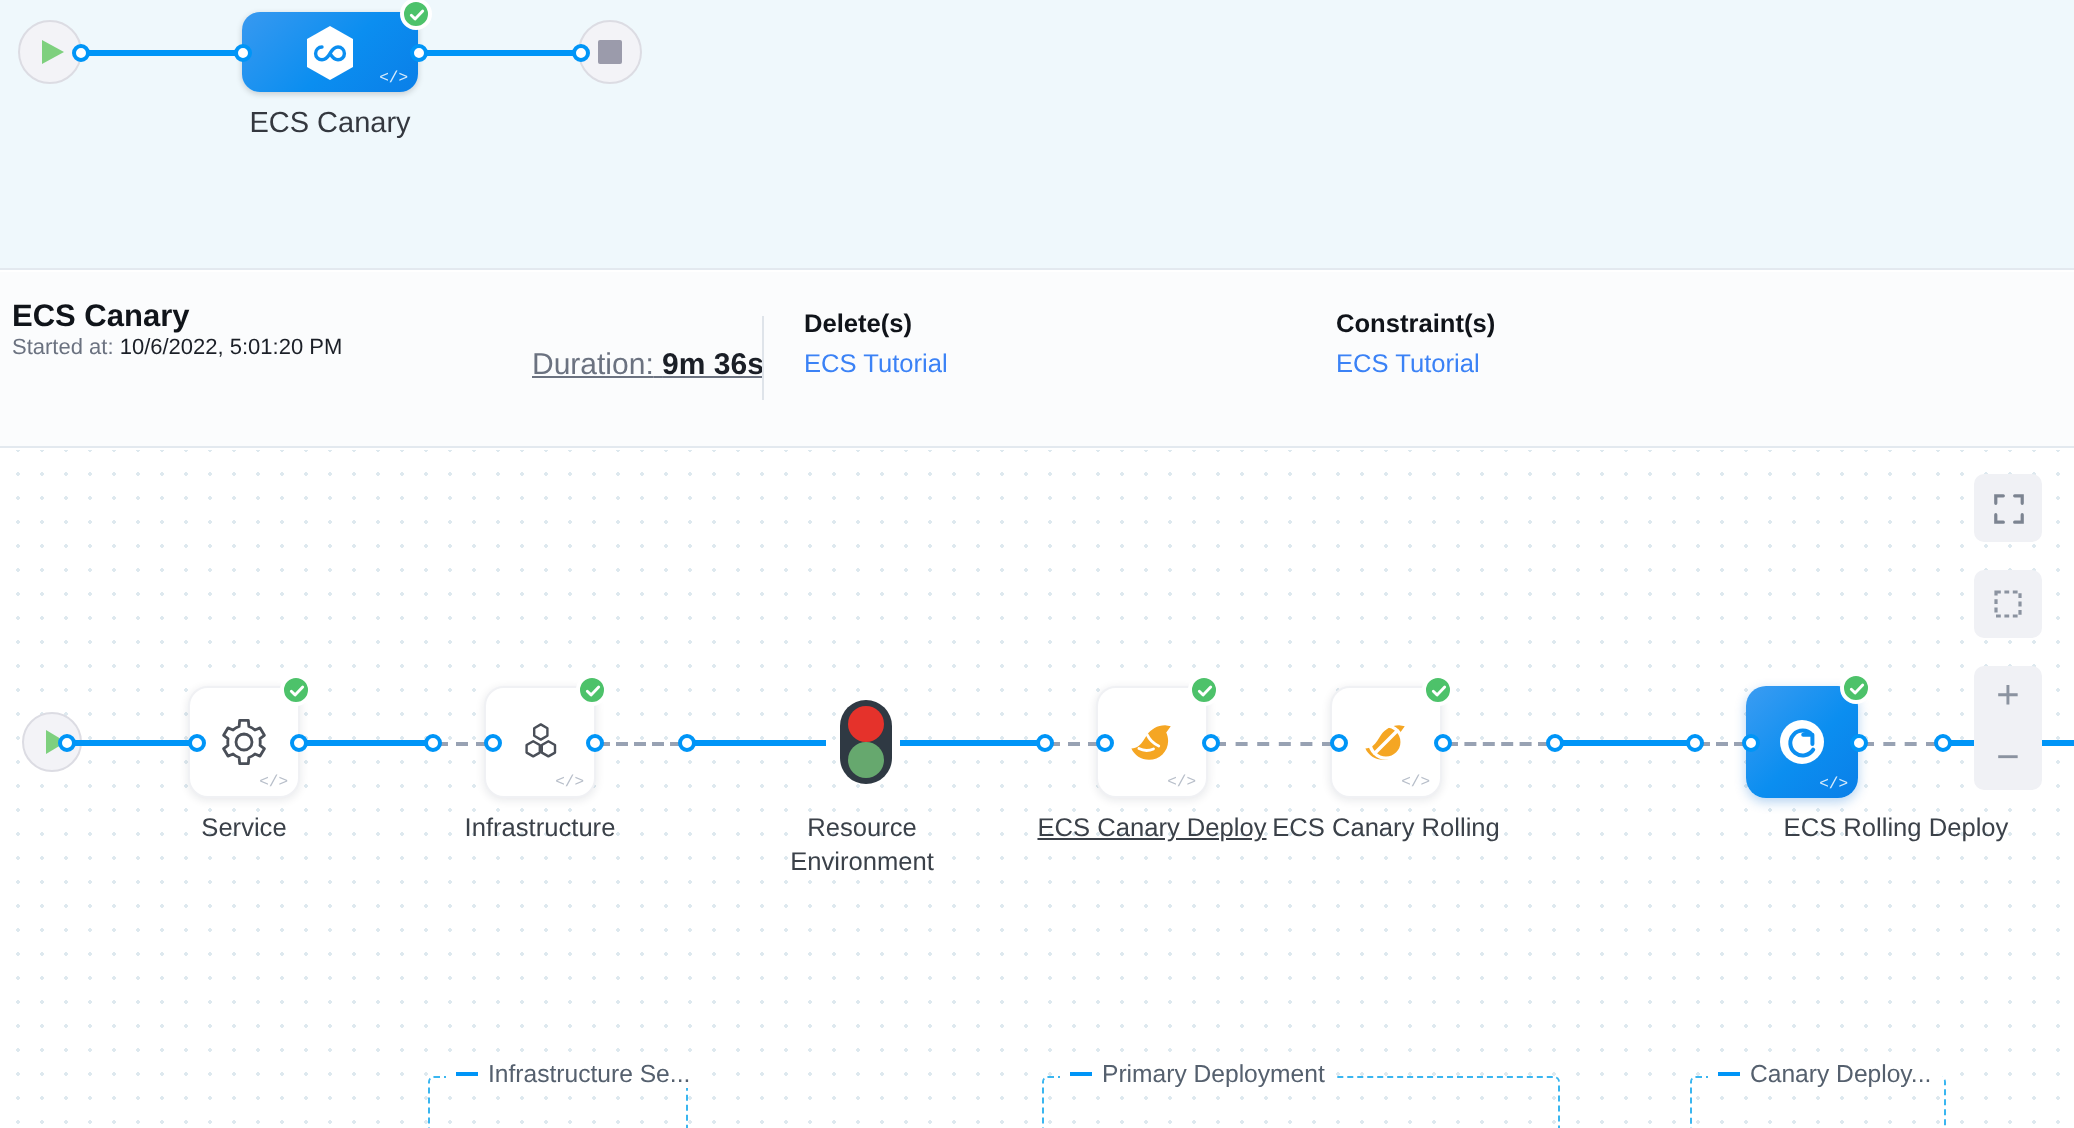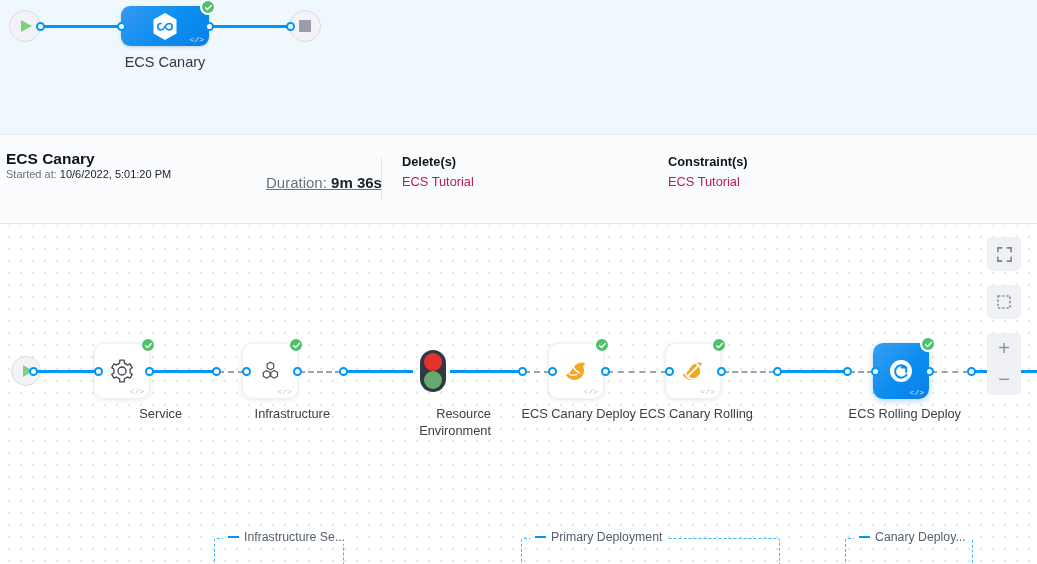--- a/index.html
+++ b/index.html
@@ -85,21 +85,21 @@
   }
   .dt-duration b { color: #1b1f27; font-weight: bold; }
   .dt-divider {
     position: absolute; left: 381px; top: 22px; width: 1px; height: 42px;
     background: #dfe4ea;
   }
   .dt-col { position: absolute; top: 18px; }
   .dt-col.svc { left: 402px; }
   .dt-col.env { left: 668px; }
   .dt-h { font-size: 12.8px; font-weight: bold; color: #10141a; }
-  .dt-v { font-size: 12.8px; color: #be185d; margin-top: 5px; cursor: pointer; }
+  .dt-v { font-size: 12.8px; color: #3b82f6; margin-top: 5px; cursor: pointer; }
 
   
   .canvas {
     position: absolute; left: 0; top: 225px; width: 1037px; height: 339px;
     background-color: #ffffff;
     background-image: radial-gradient(#dee9ef 1.05px, transparent 1.05px);
     background-size: 12px 12px;
     background-position: 3px 6px;
     overflow: hidden;
   }
@@ -123,21 +123,21 @@
     background: #ffffff; border: 1px solid #f0f1f4;
     box-shadow: 0 1px 5px rgba(20,30,50,.10);
     display: flex; align-items: center; justify-content: center;
   }
   .node.selected {
     background: linear-gradient(135deg, #3b9cf2 0%, #0b8ef0 55%, #0a7fe8 100%);
     border: none; box-shadow: 0 2px 6px rgba(10,110,210,.30);
   }
   .node.bare { background: none; border: none; box-shadow: none; }
   .node-label {
-    position: absolute; width: 120px; text-align: right;
+    position: absolute; width: 120px; text-align: center;
     font-size: 12.8px; line-height: 17px; color: #3b4149;
   }
 
   .tl-body {
     width: 26px; height: 42px; border-radius: 13px; background: #2f3943;
     display: flex; flex-direction: column; align-items: center;
     justify-content: space-around; padding: 3px 0;
   }
   .tl-l { width: 18px; height: 18px; border-radius: 50%; }
   .tl-red { background: #e5322b; }
@@ -321,21 +321,21 @@
       <path d="M9 19.5c2.4 1.2 5.3 1.3 7.8.2" fill="none" stroke="#ffffff" stroke-width="1.5" stroke-linecap="round"></path>
       <path d="M13.4 12.1c1.2 2.6 3.4 4.8 6.2 6" fill="none" stroke="#ffffff" stroke-width="1.5" stroke-linecap="round"></path>
     </svg>
     <span class="codeglyph dark">&lt;/&gt;</span>
     <div class="badge-ok" style="right:-7px; top:-7px;">
       <svg viewBox="0 0 12 12">
         <path d="M2.2 6.2 L4.7 8.6 L9.8 3.3" fill="none" stroke="#fff" stroke-width="1.9" stroke-linecap="round" stroke-linejoin="round"></path>
       </svg>
     </div>
   </div>
-  <div class="node-label" style="left:516px; top:180px;">ECS Canary Deploy</div>
+  <div class="node-label" style="left:516px; top:180px;text-decoration:underline;">ECS Canary Deploy</div>
 
   <div class="node" style="left:665px; top:118px;">
     <svg width="30" height="30" viewBox="0 0 32 32">
       <path d="M23 7c-4.2 0-7.6 2.2-9.6 5.1-1.4 2-2.6 4.4-4.4 5.9-1.2 1-2.6 1.4-4 1.5 1.6 3.6 5.2 6 9.4 6 5.6 0 10.2-4.5 10.2-10.1 0-1.6-.4-3.2-1-4.5L26 7.6z" fill="#f5a623"></path>
       <circle cx="16" cy="16" r="8.6" fill="none" stroke="#ffffff" stroke-width="1.8"></circle>
       <path d="M10 22 L22 10" fill="none" stroke="#ffffff" stroke-width="1.8" stroke-linecap="round"></path>
     </svg>
     <span class="codeglyph dark">&lt;/&gt;</span>
     <div class="badge-ok" style="right:-7px; top:-7px;">
       <svg viewBox="0 0 12 12">
@@ -350,21 +350,21 @@
       <circle cx="14" cy="14" r="11" fill="#ffffff"></circle>
       <path d="M19 10.4a6.2 6.2 0 10.6 7.4 M19.2 10.4h-4.6 M19.2 10.4V15" fill="none" stroke="#0b8ef0" stroke-width="2" stroke-linecap="round" stroke-linejoin="round"></path>
     </svg>
     <span class="codeglyph">&lt;/&gt;</span>
     <div class="badge-ok" style="right:-7px; top:-7px;">
       <svg viewBox="0 0 12 12">
         <path d="M2.2 6.2 L4.7 8.6 L9.8 3.3" fill="none" stroke="#fff" stroke-width="1.9" stroke-linecap="round" stroke-linejoin="round"></path>
       </svg>
     </div>
   </div>
-  <div class="node-label" style="left:841px; top:180px;">ECS Rolling Deploy</div>
+  <div class="node-label" style="left:888px; top:180px;">ECS Rolling Deploy</div>
 
   <div class="ctrl" style="left:987px; top:12px; height:34px;">
     <svg width="17" height="17" viewBox="0 0 18 18">
       <g fill="none" stroke="#7c8491" stroke-width="1.7" stroke-linecap="round">
         <path d="M2 6V2h4M12 2h4v4M16 12v4h-4M6 16H2v-4"></path>
       </g>
     </svg>
   </div>
 
   <div class="ctrl" style="left:987px; top:60px; height:34px;">

